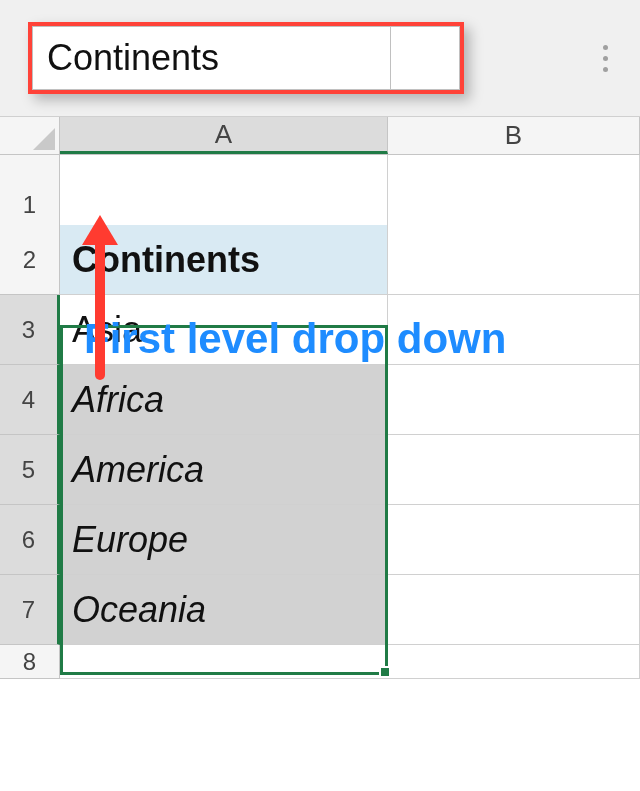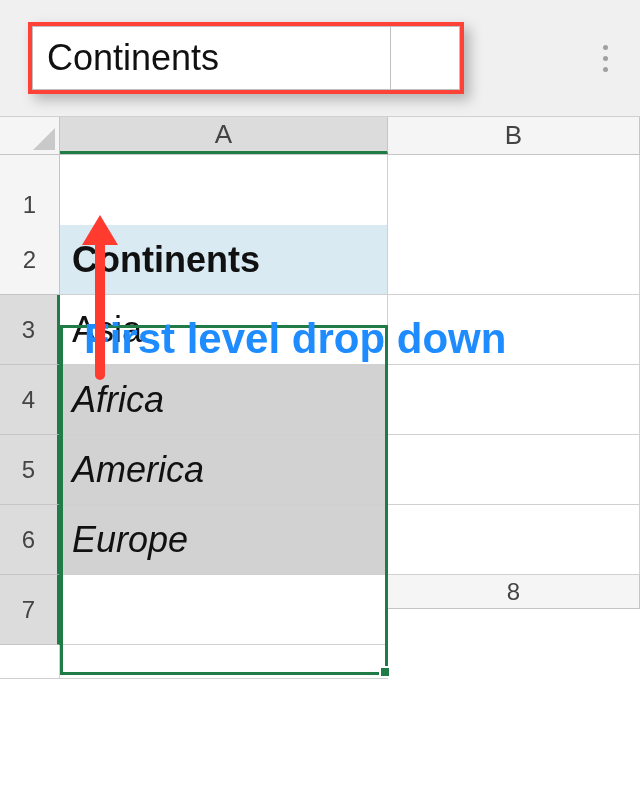--- a/index.html
+++ b/index.html
@@ -197,20 +197,21 @@
 
     <div class="rh rh-sel">5</div>
     <div class="cell cell-sel">America</div>
     <div class="cell"></div>
 
     <div class="rh rh-sel">6</div>
     <div class="cell cell-sel">Europe</div>
     <div class="cell"></div>
 
     <div class="rh rh-sel">7</div>
+    <div class="cell cell-sel">Oceania</div>
     <div class="cell"></div>
 
     <div class="rh" style="height:34px">8</div>
     <div class="cell" style="height:34px"></div>
     <div class="cell" style="height:34px"></div>
 
   </div>
 
   <div class="sel-border">
     <div class="sel-handle"></div>

